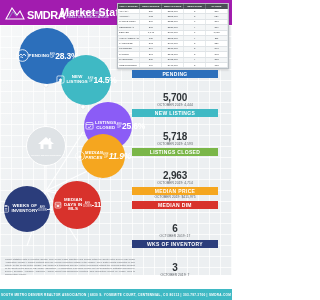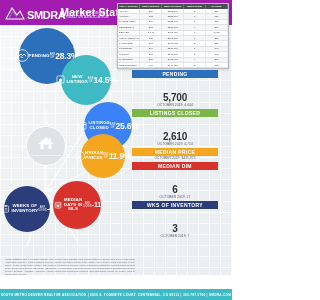--- a/index.html
+++ b/index.html
@@ -192,21 +192,21 @@
     <svg width="11" height="11" viewBox="0 0 14 14">
       <rect x="2.5" y="2.5" width="9" height="9" rx="1.4" fill="none" stroke="#ffffff" stroke-width="0.9"></rect>
       <path d="M4.6 7.6 L7 5.4 L9.4 7.6 L8.6 7.6 L8.6 9.8 L5.4 9.8 L5.4 7.6 Z" fill="#ffffff"></path>
     </svg>
   </div>
   <div class="c-label">NEW LISTINGS</div>
   <div class="c-sub">ARE UP</div>
   <div class="c-pct">14.5%</div>
 </div>
 
-<div class="circle" style="left:84px; top:102px; width:48px; height:48px; background:#3b82f6;">
+<div class="circle" style="left:84px; top:102px; width:48px; height:48px; background:#8b5cf6;justify-content:space-between;">
   <div class="c-icon">
     <svg width="11" height="11" viewBox="0 0 14 14">
       <rect x="2.5" y="3.2" width="9" height="8.3" rx="1.1" fill="none" stroke="#ffffff" stroke-width="0.9"></rect>
       <line x1="2.5" y1="5.8" x2="11.5" y2="5.8" stroke="#ffffff" stroke-width="0.9"></line>
       <path d="M5 8.6 L6.4 9.9 L9.1 7.2" fill="none" stroke="#ffffff" stroke-width="1"></path>
     </svg>
   </div>
   <div class="c-label">LISTINGS CLOSED</div>
   <div class="c-sub">ARE UP</div>
   <div class="c-pct">25.6%</div>
@@ -344,22 +344,27 @@
   </table>
 </div>
 
 <div class="stats" id="stats-col">
     <div class="stat">
       <div class="stat-bar" style="background: rgb(44, 111, 187);">PENDING</div>
       <div class="stat-val">5,700</div>
       <div class="stat-prev">OCTOBER 2019: 4,444</div>
     </div>
     <div class="stat">
+      <div class="stat-bar" style="background: rgb(63, 185, 196);">NEW LISTINGS</div>
+      <div class="stat-val">5,718</div>
+      <div class="stat-prev">OCTOBER 2019: 4,593</div>
+    </div>
+    <div class="stat">
       <div class="stat-bar" style="background: rgb(122, 182, 72);">LISTINGS CLOSED</div>
-      <div class="stat-val">2,610</div>
+      <div class="stat-val">2,963</div>
       <div class="stat-prev">OCTOBER 2019: 4,714</div>
     </div>
     <div class="stat">
       <div class="stat-bar" style="background: rgb(245, 166, 31);">MEDIAN PRICE</div>
       <div class="stat-prev">OCTOBER 2019: $415,975</div>
     </div>
     <div class="stat">
       <div class="stat-bar" style="background: rgb(216, 50, 44);">MEDIAN DIM</div>
       <div class="stat-val">6</div>
       <div class="stat-prev">OCTOBER 2019: 17</div>

